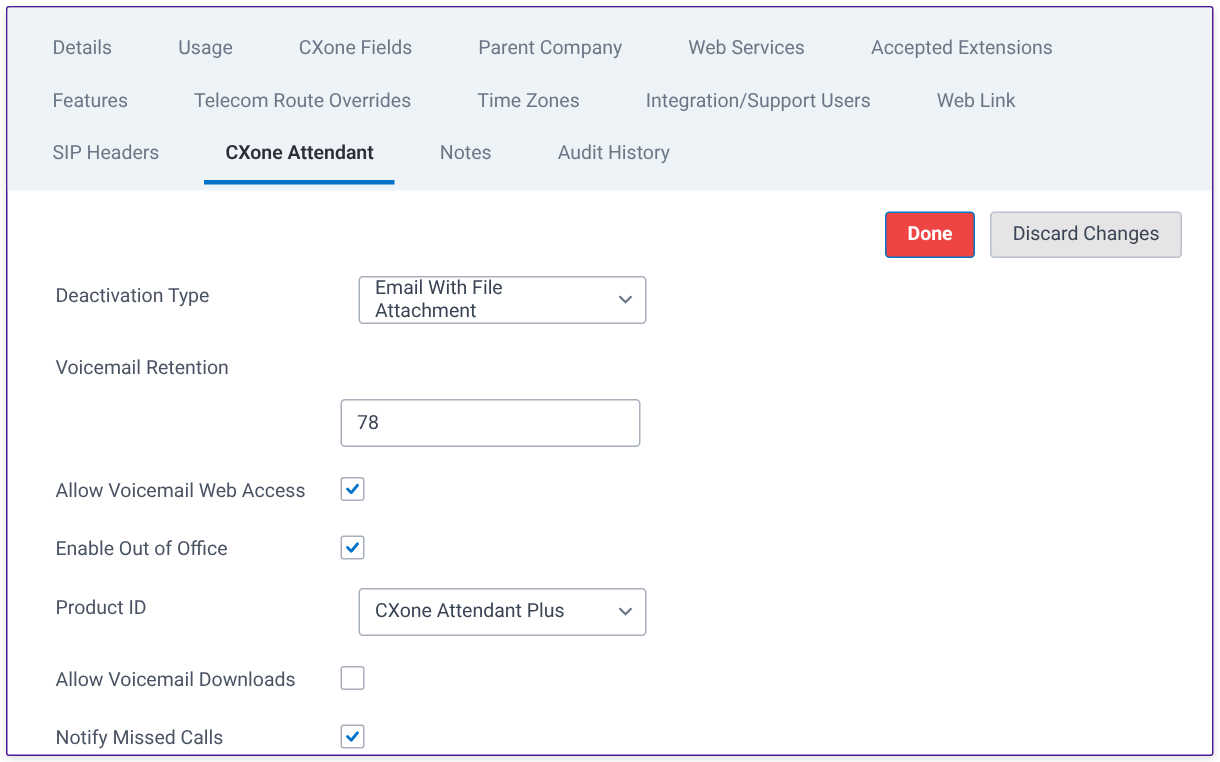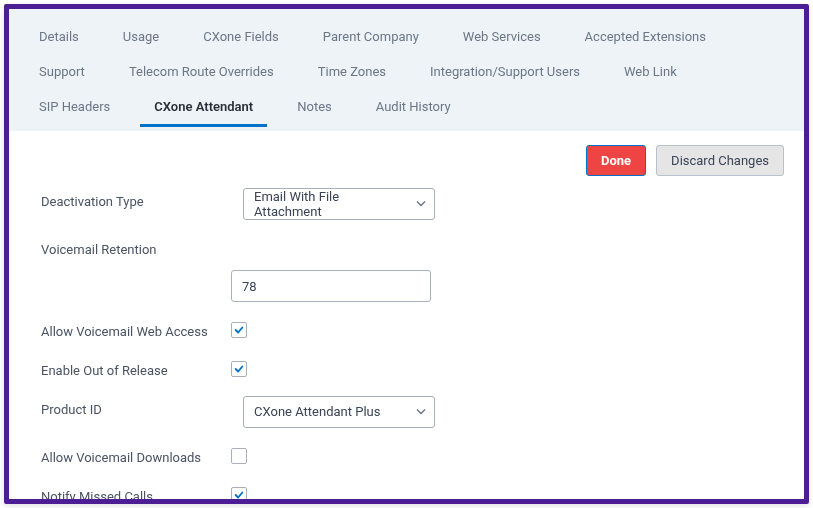--- a/index.html
+++ b/index.html
@@ -8,21 +8,21 @@
       padding: 0;
       font-family: -apple-system, BlinkMacSystemFont, "Segoe UI", Roboto, Arial, sans-serif;
     }
     body {
       width: 813px;
       height: 508px;
       background: #fff;
       padding: 4px;
     }
     .container {
-      border: 5px solid #4c1d95;
+      border: 1px solid #4c1d95;
       border-radius: 2px;
       boxshadow: 0 2px 6px rgba(0,0,0,0.12);
       box-shadow: 0 2px 6px rgba(0,0,0,0.12);
       height: 100%;
       overflow: hidden;
     }
     .tabs-wrap {
       background: #eef3f7;
       padding: 10px 16px 4px 16px;
     }
@@ -158,21 +158,21 @@
 <div class="container">
 
   <div class="tabs-wrap">
     <div class="tabs" id="tabs-root">
         <div class="tab">Details</div>
         <div class="tab">Usage</div>
         <div class="tab">CXone Fields</div>
         <div class="tab">Parent Company</div>
         <div class="tab">Web Services</div>
         <div class="tab">Accepted Extensions</div>
-        <div class="tab">Support</div>
+        <div class="tab">Features</div>
         <div class="tab">Telecom Route Overrides</div>
         <div class="tab">Time Zones</div>
         <div class="tab">Integration/Support Users</div>
         <div class="tab">Web Link</div>
         <div class="tab">SIP Headers</div>
         <div class="tab active">CXone Attendant</div>
         <div class="tab">Notes</div>
         <div class="tab">Audit History</div>
       </div>
   </div>
@@ -208,21 +208,21 @@
       <div class="control">
         <div class="checkbox-ctl checked">
           <svg viewBox="0 0 12 12">
               <polyline points="2 6 5 9 10 3"></polyline>
             </svg>
         </div>
       </div>
     </div>
 
     <div class="row">
-      <div class="label">Enable Out of Release</div>
+      <div class="label">Enable Out of Office</div>
       <div class="control">
         <div class="checkbox-ctl checked">
           <svg viewBox="0 0 12 12">
               <polyline points="2 6 5 9 10 3"></polyline>
             </svg>
         </div>
       </div>
     </div>
 
     <div class="row">

